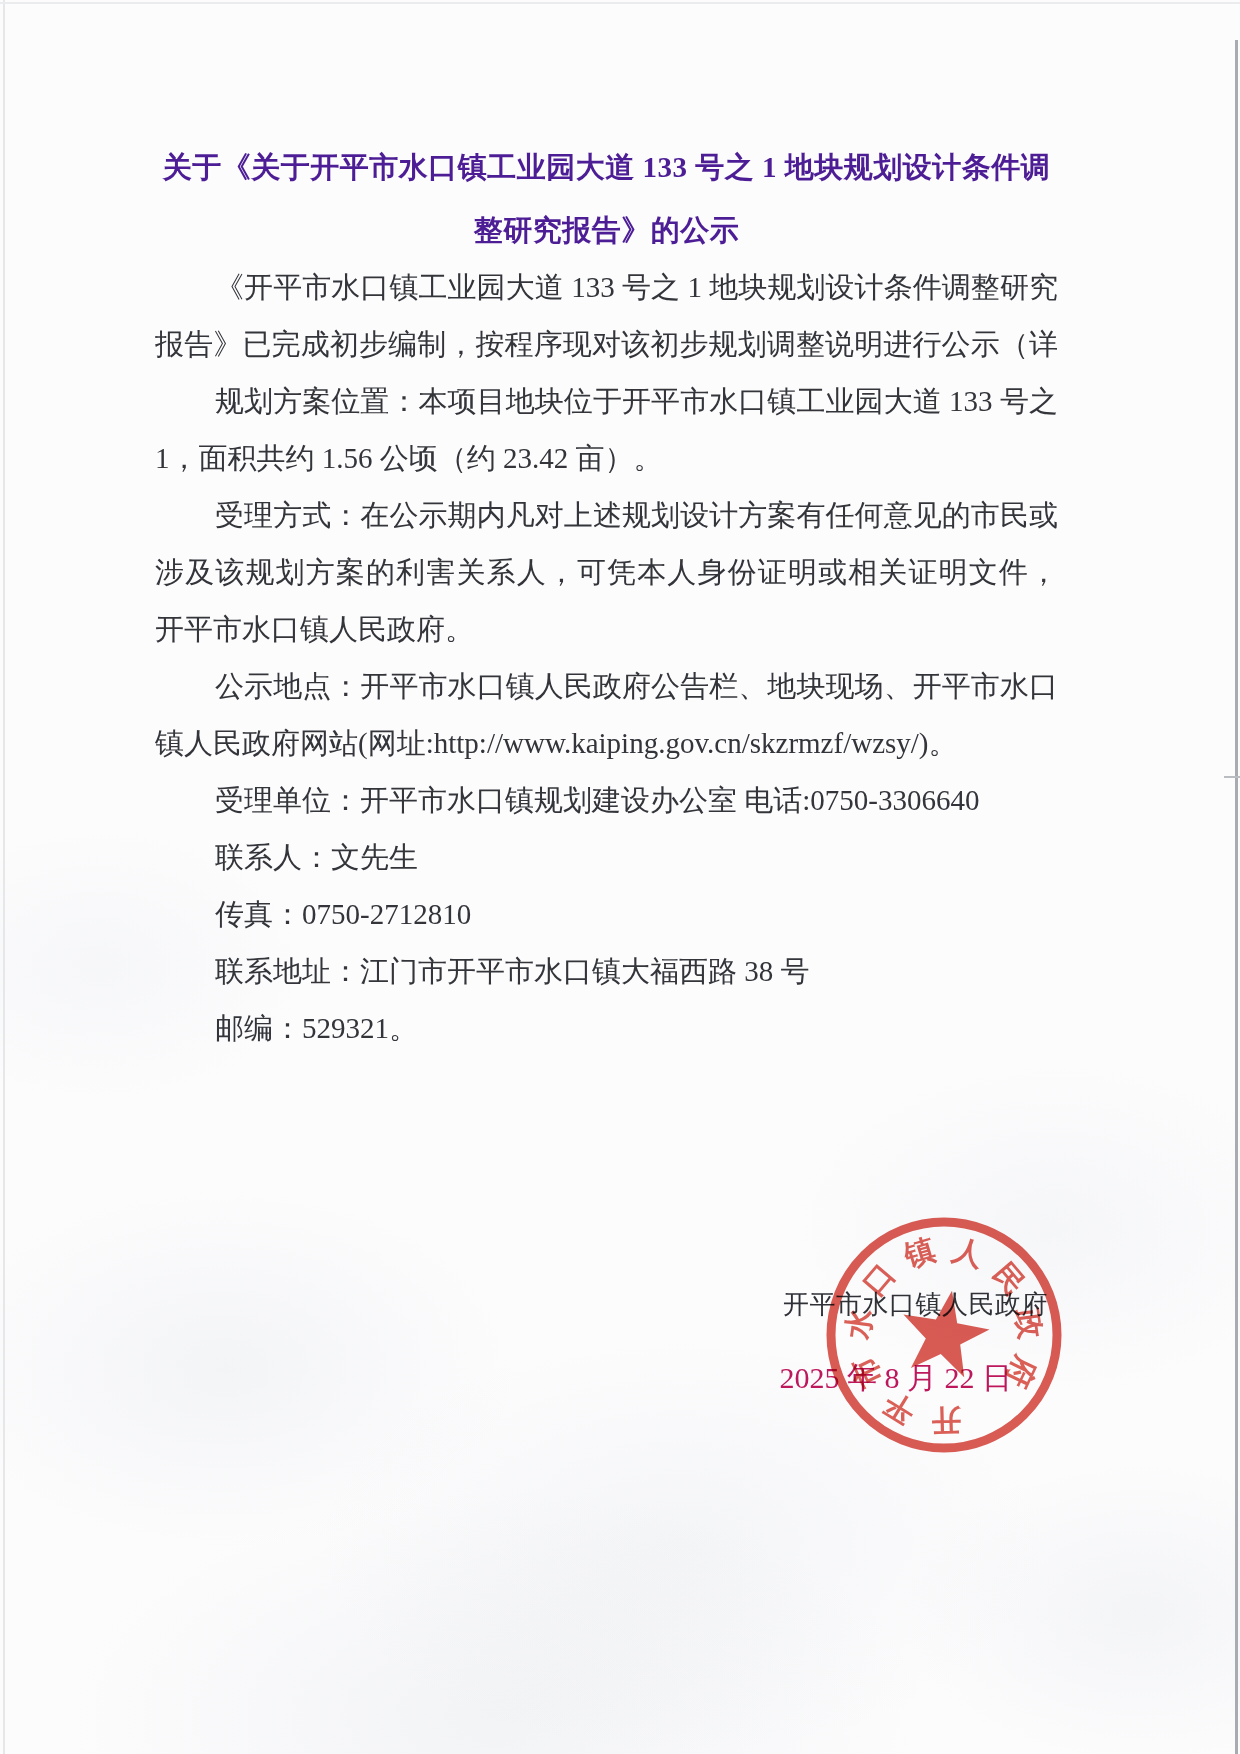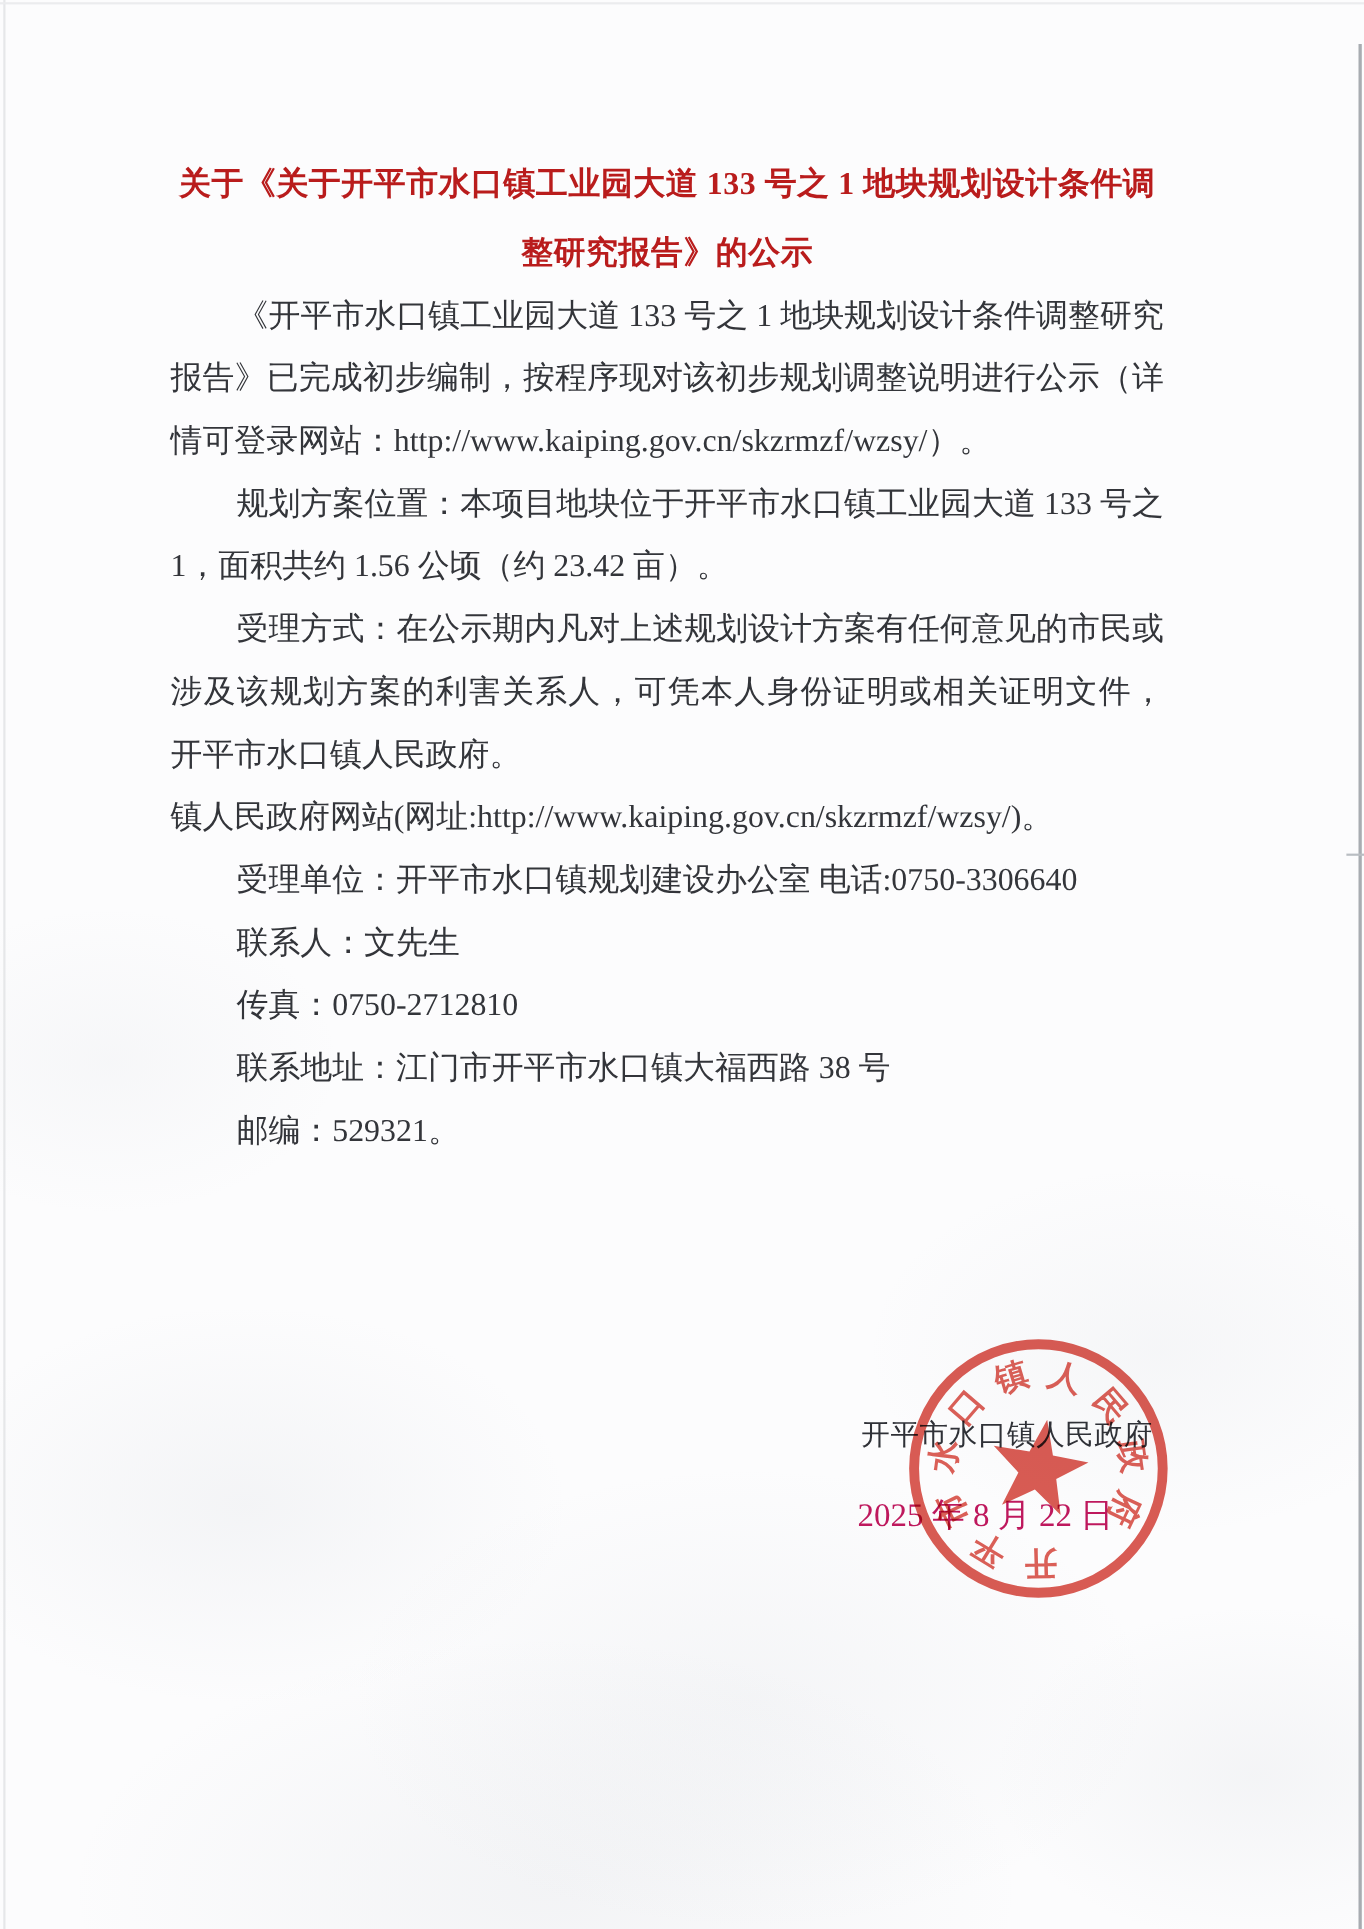--- a/index.html
+++ b/index.html
@@ -29,21 +29,21 @@
   
   .edge-left{position:absolute;left:3px;top:0;width:2px;height:1754px;background:#e6e7e9;}
   .edge-top{position:absolute;left:0;top:2px;width:1240px;height:2px;background:#ebecee;}
   .edge-right{position:absolute;left:1235px;top:40px;width:3px;height:1714px;background:#a8acb1;}
   .edge-tick{position:absolute;left:1224px;top:776px;width:16px;height:2px;background:#b9bdc2;}
 
   .doc-title{
     position:absolute;left:155px;top:136px;width:903px;
     text-align:center;
     font-size:29px;font-weight:bold;line-height:63px;
-    color:#b91c1c;
+    color:#4c1d95;
     letter-spacing:0.5px;
   }
   .doc-body{
     position:absolute;left:155px;top:259px;width:903px;
     font-size:29px;
   }
   .line{
     height:57px;line-height:57px;
     white-space:nowrap;
   }
@@ -83,26 +83,26 @@
   <div class="edge-tick"></div>
 
   <div class="doc-title">
     <div class="tline">关于《关于开平市水口镇工业园大道 133 号之 1 地块规划设计条件调</div>
     <div class="tline">整研究报告》的公示</div>
   </div>
 
   <div class="doc-body">
     <div class="line ind j">《开平市水口镇工业园大道 133 号之 1 地块规划设计条件调整研究</div>
     <div class="line j">报告》已完成初步编制，按程序现对该初步规划调整说明进行公示（详</div>
-    <div class="line">情可登录网站：http://www.kaiping.gov.cn/skzrmzf/wzsy/）。</div>
     <div class="line ind j">规划方案位置：本项目地块位于开平市水口镇工业园大道 133 号之</div>
     <div class="line">1，面积共约 1.56 公顷（约 23.42 亩）。</div>
     <div class="line ind j">受理方式：在公示期内凡对上述规划设计方案有任何意见的市民或</div>
     <div class="line j">涉及该规划方案的利害关系人，可凭本人身份证明或相关证明文件，</div>
     <div class="line">开平市水口镇人民政府。</div>
+    <div class="line ind j">公示地点：开平市水口镇人民政府公告栏、地块现场、开平市水口</div>
     <div class="line">镇人民政府网站(网址:http://www.kaiping.gov.cn/skzrmzf/wzsy/)。</div>
     <div class="line ind">受理单位：开平市水口镇规划建设办公室 电话:0750-3306640</div>
     <div class="line ind">联系人：文先生</div>
     <div class="line ind">传真：0750-2712810</div>
     <div class="line ind">联系地址：江门市开平市水口镇大福西路 38 号</div>
     <div class="line ind">邮编：529321。</div>
   </div>
 
   <div class="sig-line">开平市水口镇人民政府</div>
   <div class="date-line">2025 年 8 月 22 日</div>

